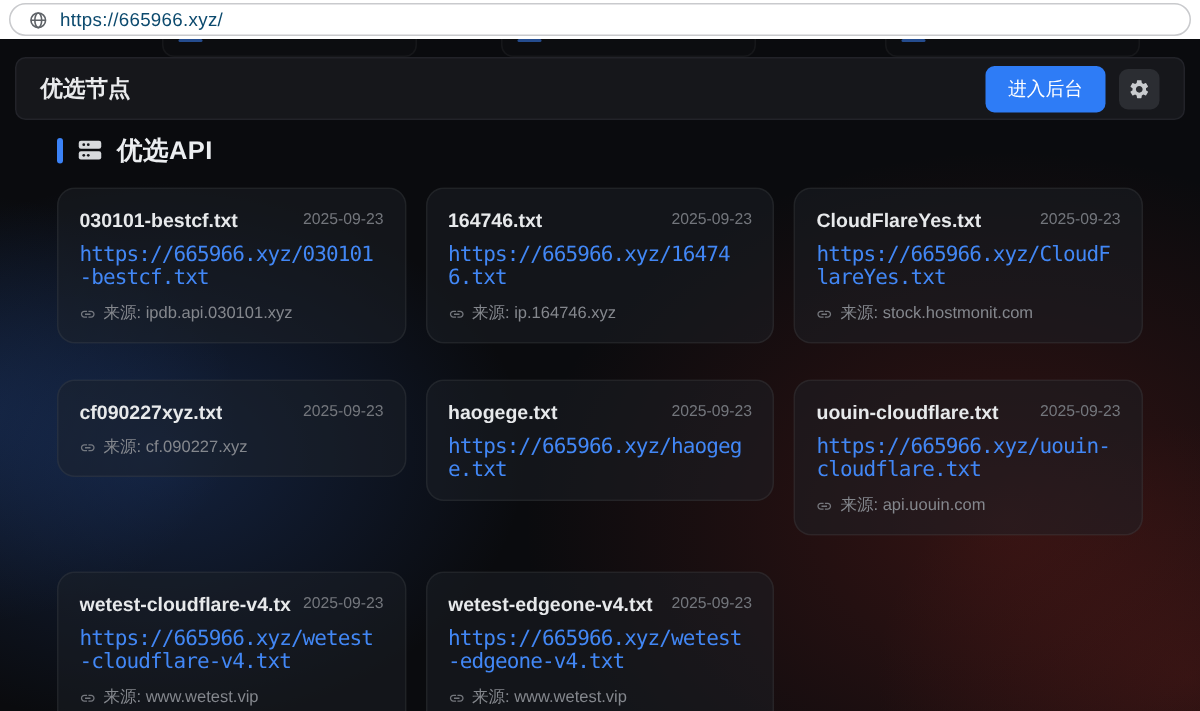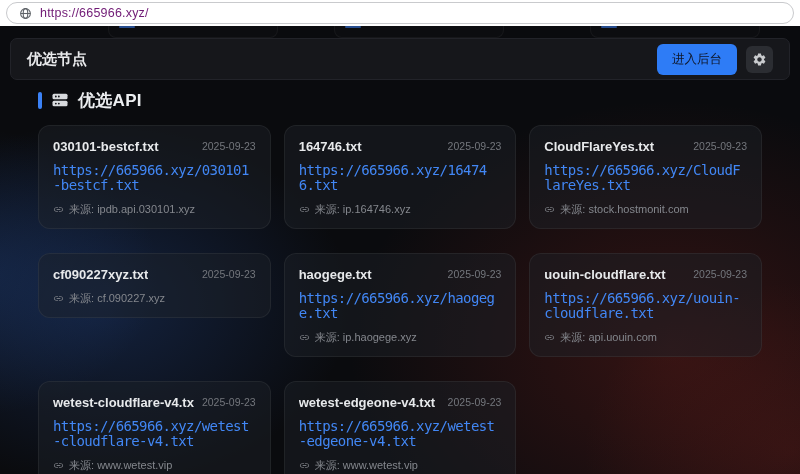--- a/index.html
+++ b/index.html
@@ -3,21 +3,21 @@
 <meta charset="utf-8">
 <style>
   * { margin:0; padding:0; box-sizing:border-box; }
   html,body { width:800px; height:474px; overflow:hidden; font-family:"Liberation Sans","DejaVu Sans",sans-serif; }
 
   
   .chrome { height:26px; background:#ffffff; display:flex; align-items:stretch; padding:2px 6px; }
   .urlbar { flex:1; border:1px solid #c9cacd; border-radius:12px; background:#fff;
             display:flex; align-items:center; gap:8px; padding:0 12px; }
   .urlbar svg { flex:0 0 auto; }
-  .url-text { font-size:12.5px; color:#701a75; letter-spacing:.2px; }
+  .url-text { font-size:12.5px; color:#0c4a6e; letter-spacing:.2px; }
 
   
   .page { position:relative; height:448px; color:#e8e9ea;
     background:
       radial-gradient(380px 280px at 13% 62%, rgba(38,80,160,0.33), rgba(38,80,160,0) 65%),
       radial-gradient(280px 220px at -3% 55%, rgba(45,95,185,0.22), transparent 65%),
       radial-gradient(520px 400px at 84% 72%, rgba(150,38,30,0.30), transparent 62%),
       radial-gradient(320px 260px at 99% 95%, rgba(150,40,32,0.22), transparent 65%),
       #0a0b0e;
   }
@@ -28,21 +28,21 @@
              border:1px solid rgba(255,255,255,0.045); border-top:none;
              border-radius:0 0 8px 8px; background:rgba(255,255,255,0.012); }
   .remnant .sliver { position:absolute; top:0; left:10px; width:16px; height:2px;
                      background:#3b82f6; opacity:.55; border-radius:1px; }
 
   
   .topbar { margin:0 10px; height:42px; background:#16171b; border:1px solid #222329;
             border-radius:7px; display:flex; align-items:center; padding:0 16px; }
   .topbar-title { font-size:15px; font-weight:700; color:#e9eaec; }
   .topbar-right { margin-left:auto; display:flex; align-items:center; gap:9px; }
-  .admin-btn { background:#2e7cf6; color:#0f172a; border:none; border-radius:6px;
+  .admin-btn { background:#2e7cf6; color:#ffffff; border:none; border-radius:6px;
                font-size:12.5px; padding:7px 15px; font-family:inherit; cursor:pointer;margin-left:47px; }
   .gear-btn { width:27px; height:27px; background:#2b2d32; border:none; border-radius:6px;
               display:flex; align-items:center; justify-content:center; cursor:pointer; }
 
   
   .section-head { margin:9px 38px 14px; display:flex; align-items:center; gap:8px; height:22px; }
   .accent-bar { width:4px; height:17px; border-radius:2px; background:#3b82f6; }
   .section-title { font-size:17px; font-weight:800; color:#eceef0; letter-spacing:.3px; }
 
   
@@ -168,26 +168,20 @@
       <span><span>来源:</span> <span>cf.090227.xyz</span></span>
     </div>
   </div>
 
   <div class="card">
     <div class="card-head">
       <span class="card-title">haogege.txt</span>
       <span class="card-date">2025-09-23</span>
     </div>
     <a class="card-link" href="#">https://665966.xyz/haogege.txt</a>
-    <div class="card-src">
-      <svg width="11" height="11" viewBox="0 0 24 24" fill="#84878d">
-        <path d="M3.9 12c0-1.71 1.39-3.1 3.1-3.1h4V7H7c-2.76 0-5 2.24-5 5s2.24 5 5 5h4v-1.9H7c-1.71 0-3.1-1.39-3.1-3.1zM8 13h8v-2H8v2zm9-6h-4v1.9h4c1.71 0 3.1 1.39 3.1 3.1s-1.39 3.1-3.1 3.1h-4V17h4c2.76 0 5-2.24 5-5s-2.24-5-5-5z"></path>
-      </svg>
-      <span><span>来源:</span> <span>ip.haogege.xyz</span></span>
-    </div>
   </div>
 
   <div class="card">
     <div class="card-head">
       <span class="card-title">uouin-cloudflare.txt</span>
       <span class="card-date">2025-09-23</span>
     </div>
     <a class="card-link" href="#">https://665966.xyz/uouin-cloudflare.txt</a>
     <div class="card-src">
       <svg width="11" height="11" viewBox="0 0 24 24" fill="#84878d">

